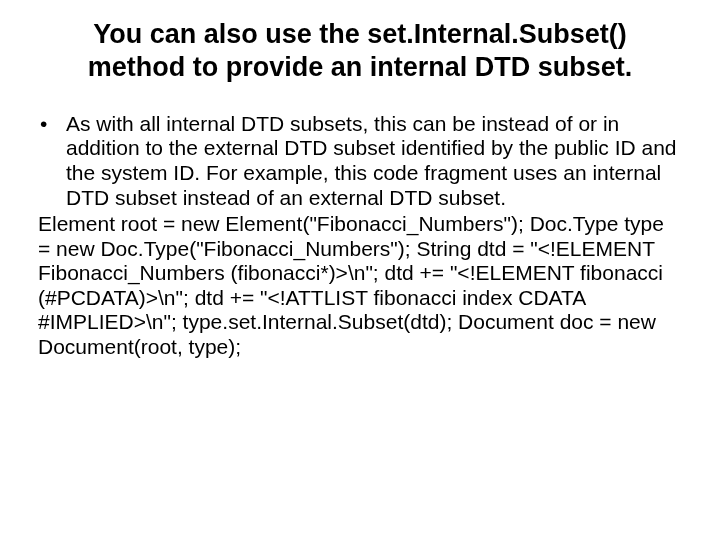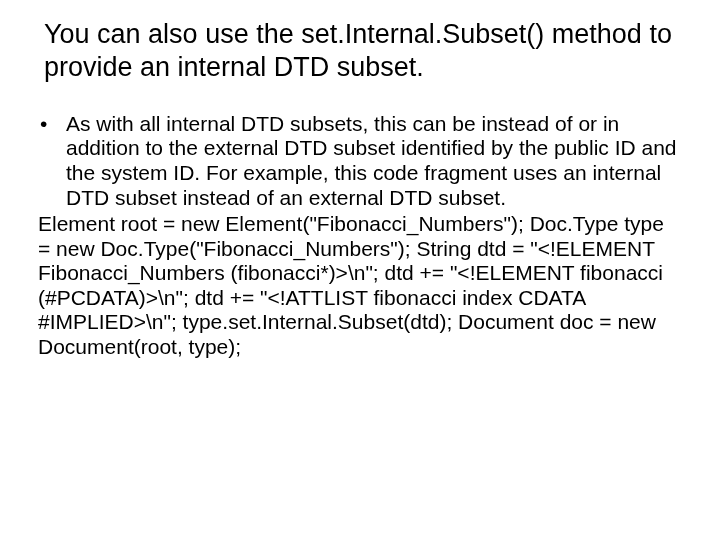--- a/index.html
+++ b/index.html
@@ -13,22 +13,23 @@
   }
   .slide {
     box-sizing: border-box;
     width: 720px;
     height: 540px;
     padding: 18px 38px 0 38px;
   }
   .title {
     font-size: 27px;
     line-height: 1.22;
+    text-align: center;
     margin: 0 0 28px 0;
-    font-weight: normal;
+    font-weight: bold;
     padding: 0 6px;
   }
   .body {
     font-size: 21px;
     line-height: 1.17;
   }
   .bullet-row {
     display: flex;
     align-items: flex-start;
     margin-bottom: 2px;

